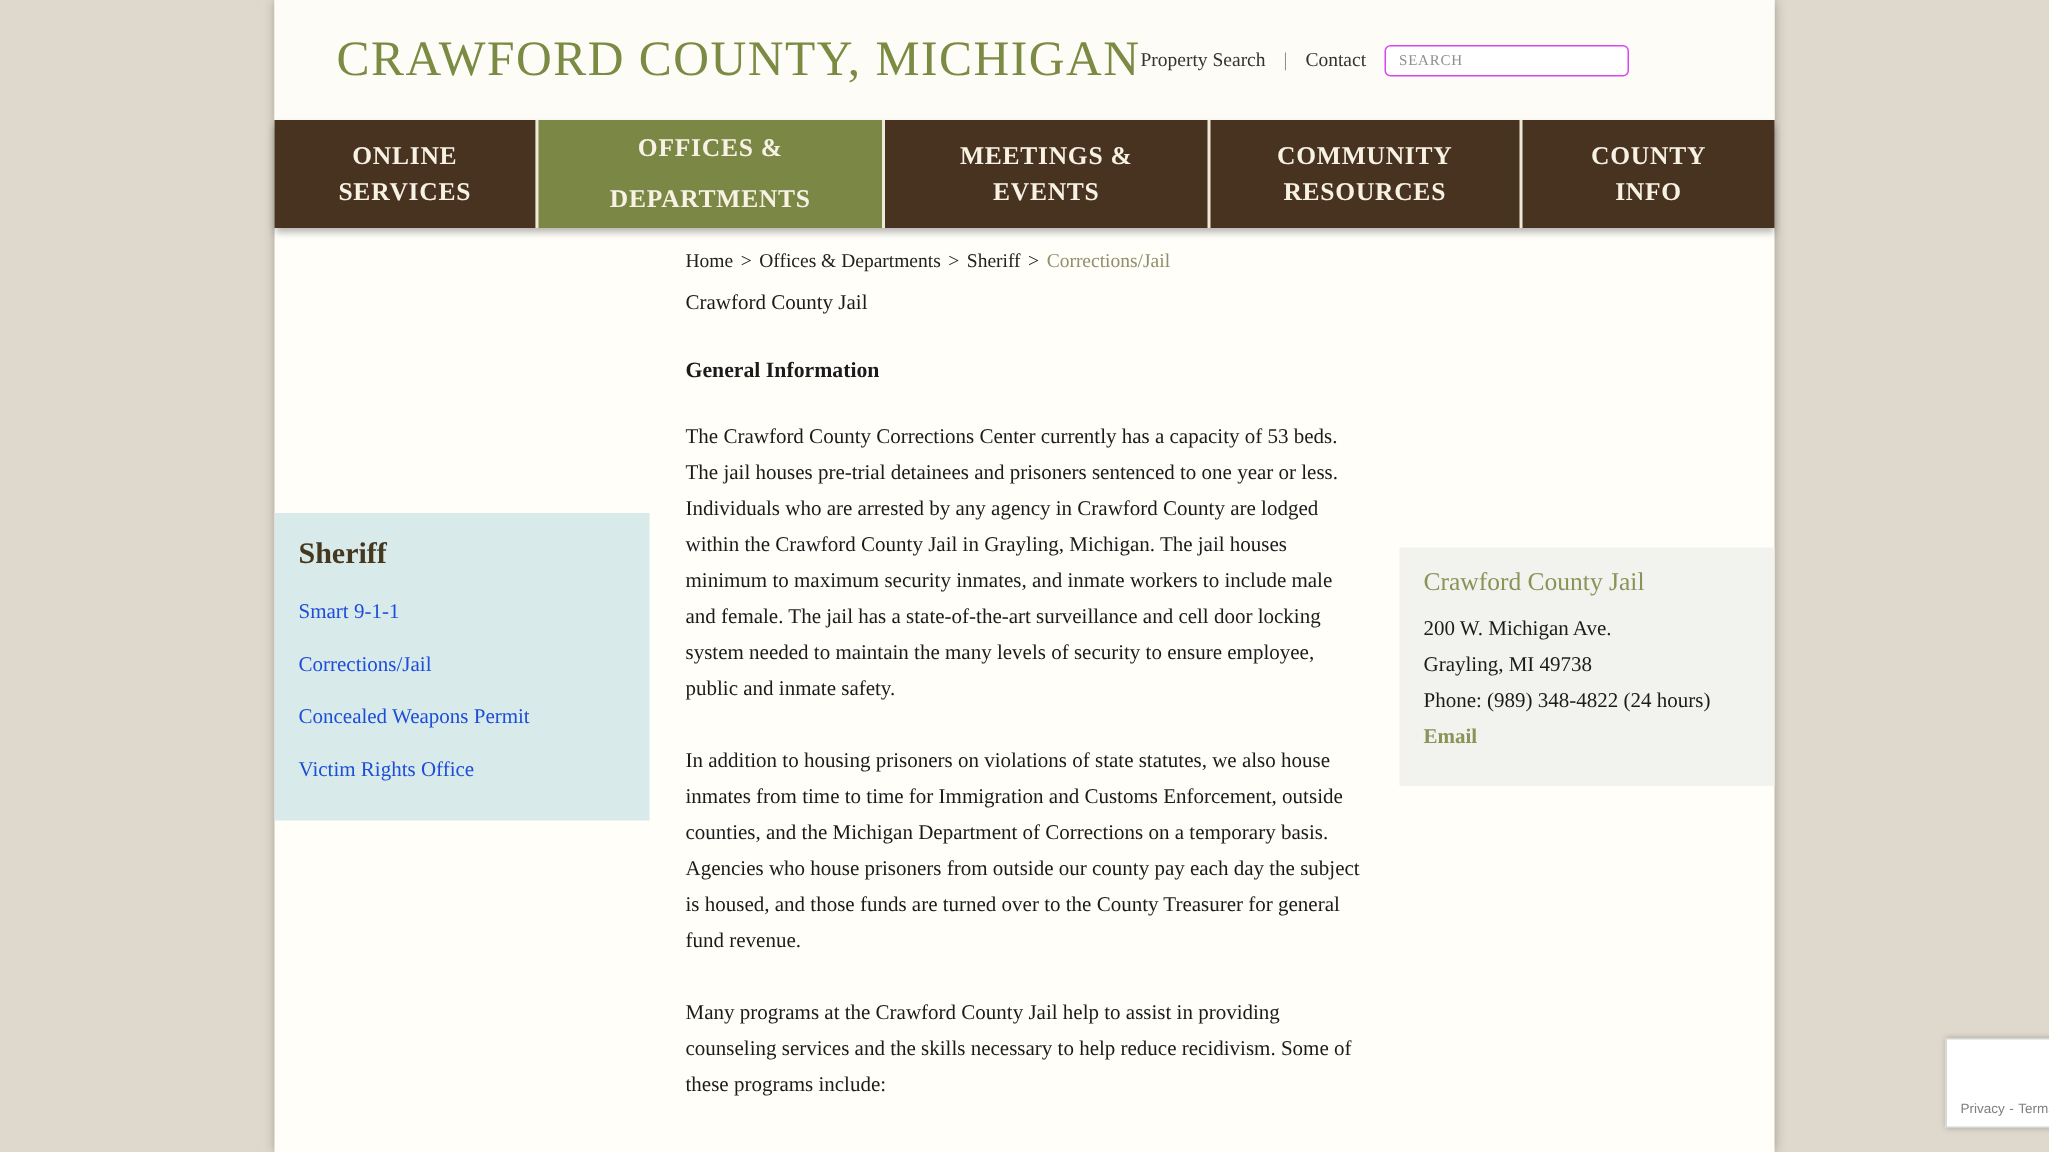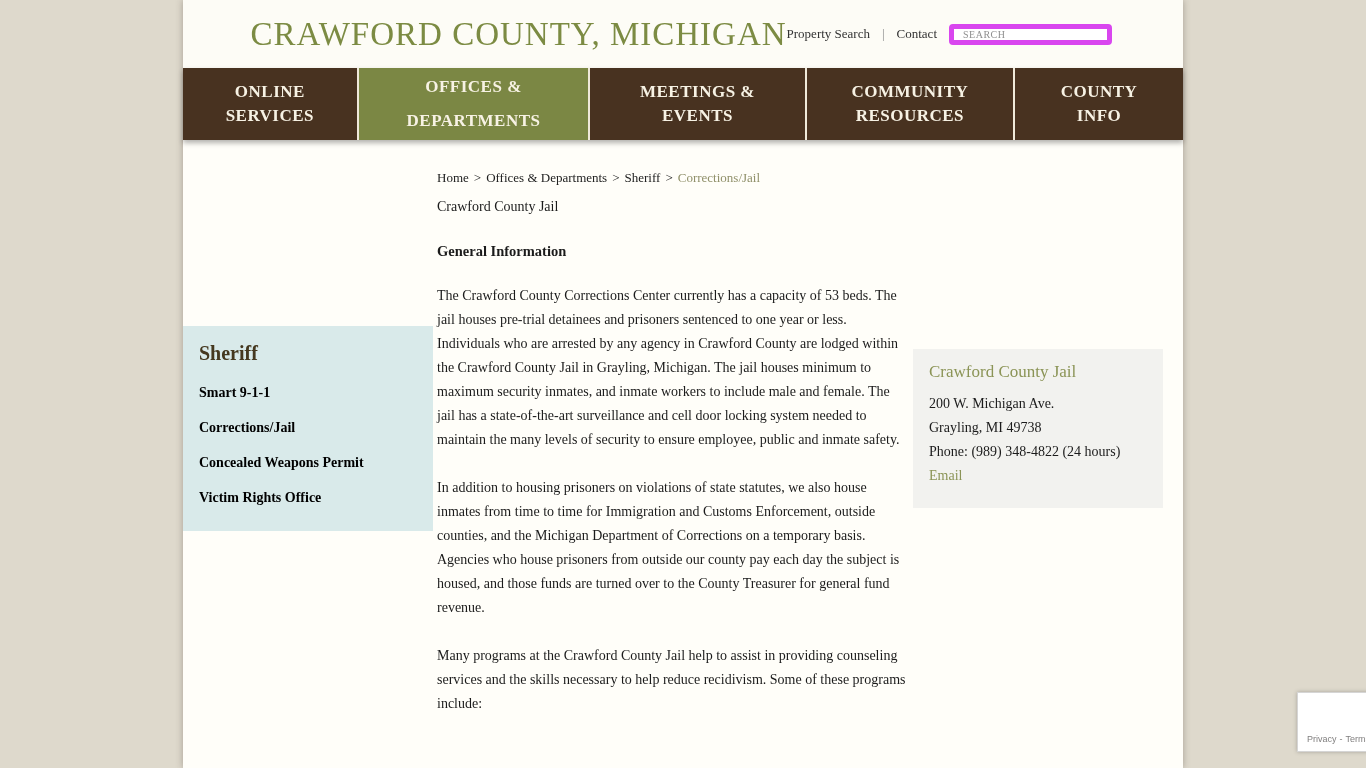--- a/index.html
+++ b/index.html
@@ -23,36 +23,36 @@
     font-family:"Liberation Serif", serif;
     color:var(--text-dark);
   }
   .page{
     position:absolute;left:183px;top:0;width:1000px;height:768px;
     background:#fffef9;
     box-shadow:0 0 7px rgba(60,50,40,.35);
   }
   
   .site-header{
-    height:68px;background:#fdfcf6;
-    display:flex;align-items:center;justify-content:flex-end;
+    height:80px;background:#fdfcf6;
+    display:flex;align-items:center;justify-content:center;
   }
   .site-title{
     margin:0 0 0 15px;font-size:33px;font-weight:normal;
     letter-spacing:1px;color:var(--brand-green);white-space:nowrap;
   }
   .header-util{
     display:flex;align-items:center;margin-right:71px;
     font-size:13px;color:#333;
   }
   .header-util a{color:#333;text-decoration:none;cursor:pointer;}
   .util-divider{margin:0 12px;color:#8a8a8a;}
   .search-input{
     width:163px;height:21px;margin-left:12px;
-    border:5px solid #d946ef;border-radius:4px;
+    border:1px solid #d946ef;border-radius:4px;
     background:#fff;padding:2px 9px;
     font-family:"Liberation Serif", serif;
     font-size:10px;letter-spacing:.5px;color:#444;
   }
   .search-input::placeholder{color:#8f8f8f;}
   
   .main-nav{
     height:72px;background:var(--nav-brown);display:flex;
     box-shadow:0 3px 5px rgba(0,0,0,.3);position:relative;z-index:2;
   }
@@ -69,41 +69,41 @@
   .left-col{width:250px;flex:none;}
   .left-nav{
     background:var(--sidebar-blue);
     padding:16px 14px 26px 16px;
   }
   .left-nav-title{
     margin:0;font-size:20px;font-weight:bold;color:var(--sidebar-heading-brown);
   }
   .left-nav a{
     display:block;margin-top:20px;font-size:14px;line-height:15px;
-    color:#000000;text-decoration:none;cursor:pointer;font-weight:bold;
+    color:#1d4ed8;text-decoration:none;cursor:pointer;
   }
   
-  .center-col{width:472px;margin:0 4px;padding-top:30px;}
+  .center-col{width:472px;margin:0 24px;padding-top:14px;}
   .breadcrumb{font-size:13px;color:#222;}
   .breadcrumb a{color:#222;text-decoration:none;cursor:pointer;}
   .breadcrumb .sep{margin:0 5px;color:#222;}
   .breadcrumb .current{color:var(--breadcrumb-current);}
   .page-title{margin:13px 0 0;font-size:14px;font-weight:normal;color:var(--text-dark);}
   .section-heading{margin:28px 0 0;font-size:14.5px;font-weight:bold;color:var(--text-dark);}
   .center-col p{margin:24px 0 0;font-size:14px;line-height:24px;color:var(--text-dark);}
   .center-col ul{margin:20px 0 0;padding-left:19px;}
   .center-col li{font-size:14px;line-height:24px;color:var(--text-dark);}
   
   .right-col{
     width:250px;flex:none;background:var(--panel-gray);
     padding:13px 16px 20px;
   }
   .contact-title{margin:0;font-size:17px;font-weight:normal;color:var(--link-olive);}
   .contact-lines{margin-top:10px;font-size:14px;line-height:24px;color:var(--text-dark);}
-  .email-link{color:var(--link-olive);text-decoration:none;cursor:pointer;display:inline-block;}
+  .email-link{color:var(--link-olive);text-decoration:none;cursor:pointer;display:inline-block;font-weight:bold;}
   
   .recaptcha-badge{
     position:absolute;left:1297px;top:692px;width:86px;height:60px;
     background:#fff;border:1px solid #d5d5d5;
     box-shadow:0 0 4px rgba(0,0,0,.25);
     display:flex;align-items:flex-end;
     padding:0 0 7px 9px;
     font-family:"Liberation Sans", sans-serif;
     font-size:9px;color:#807f7f;
   }

